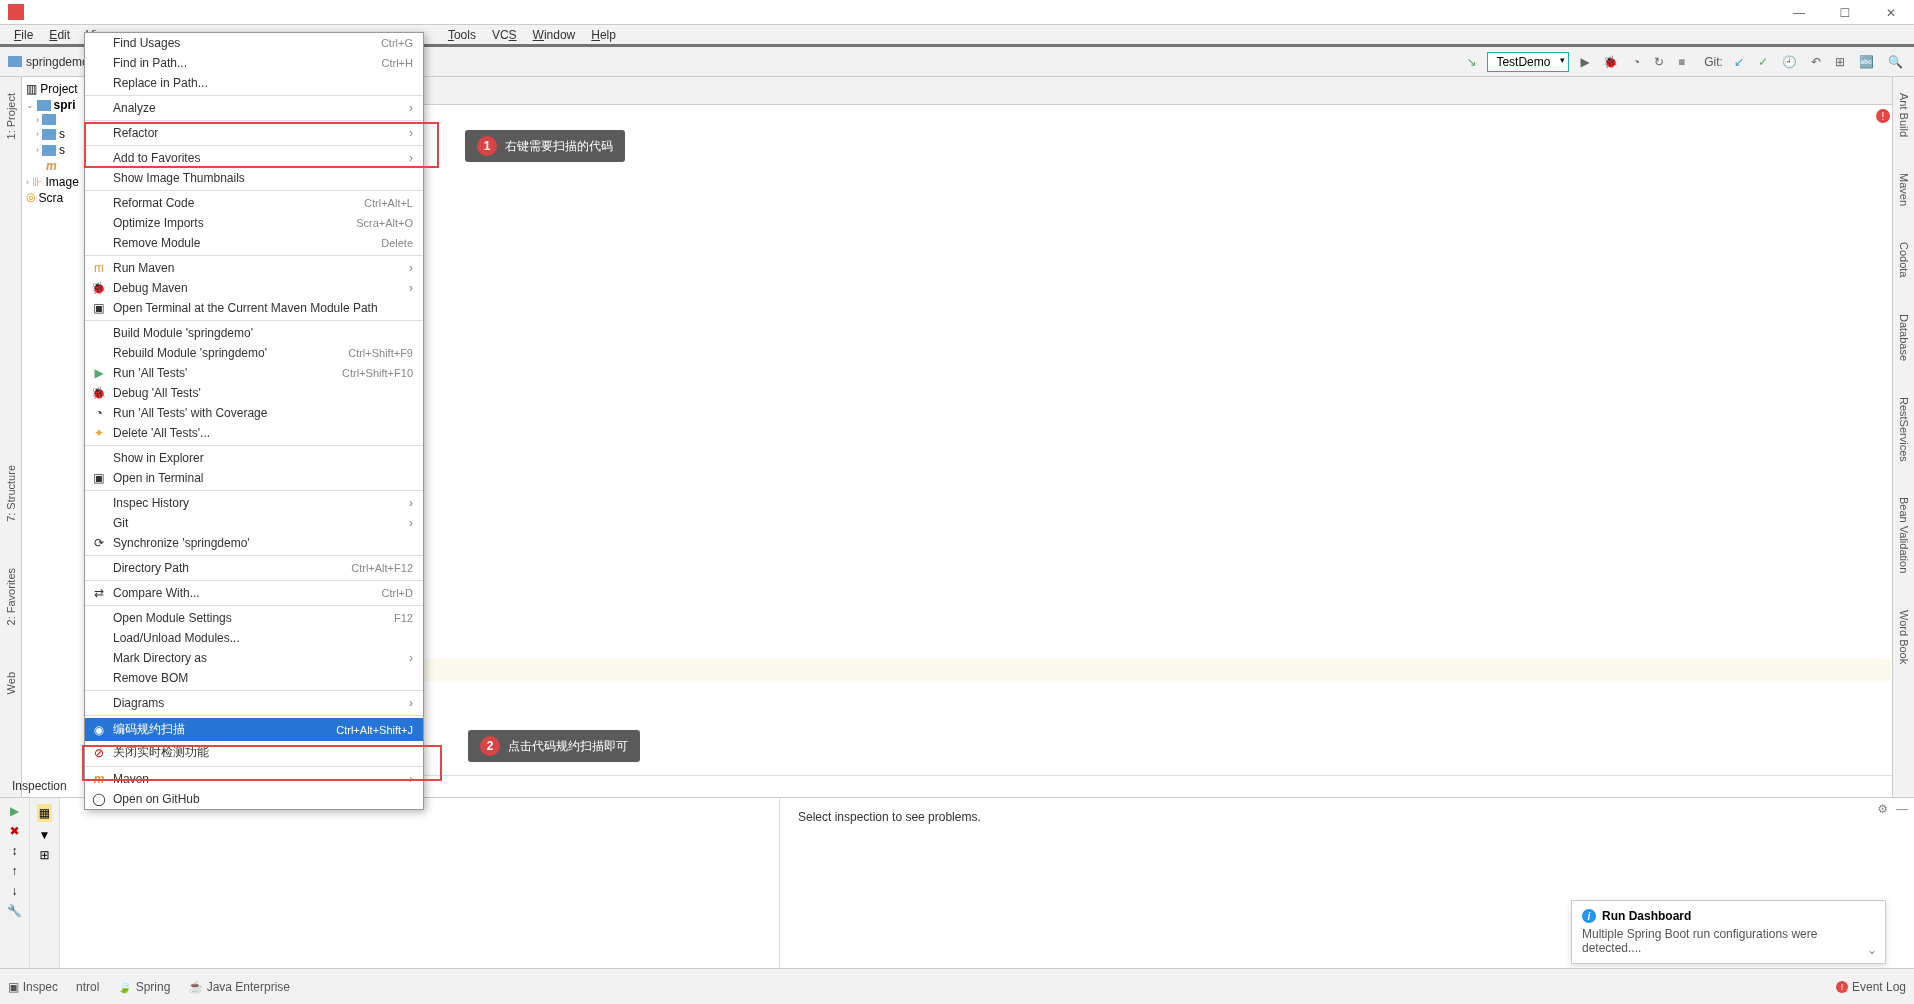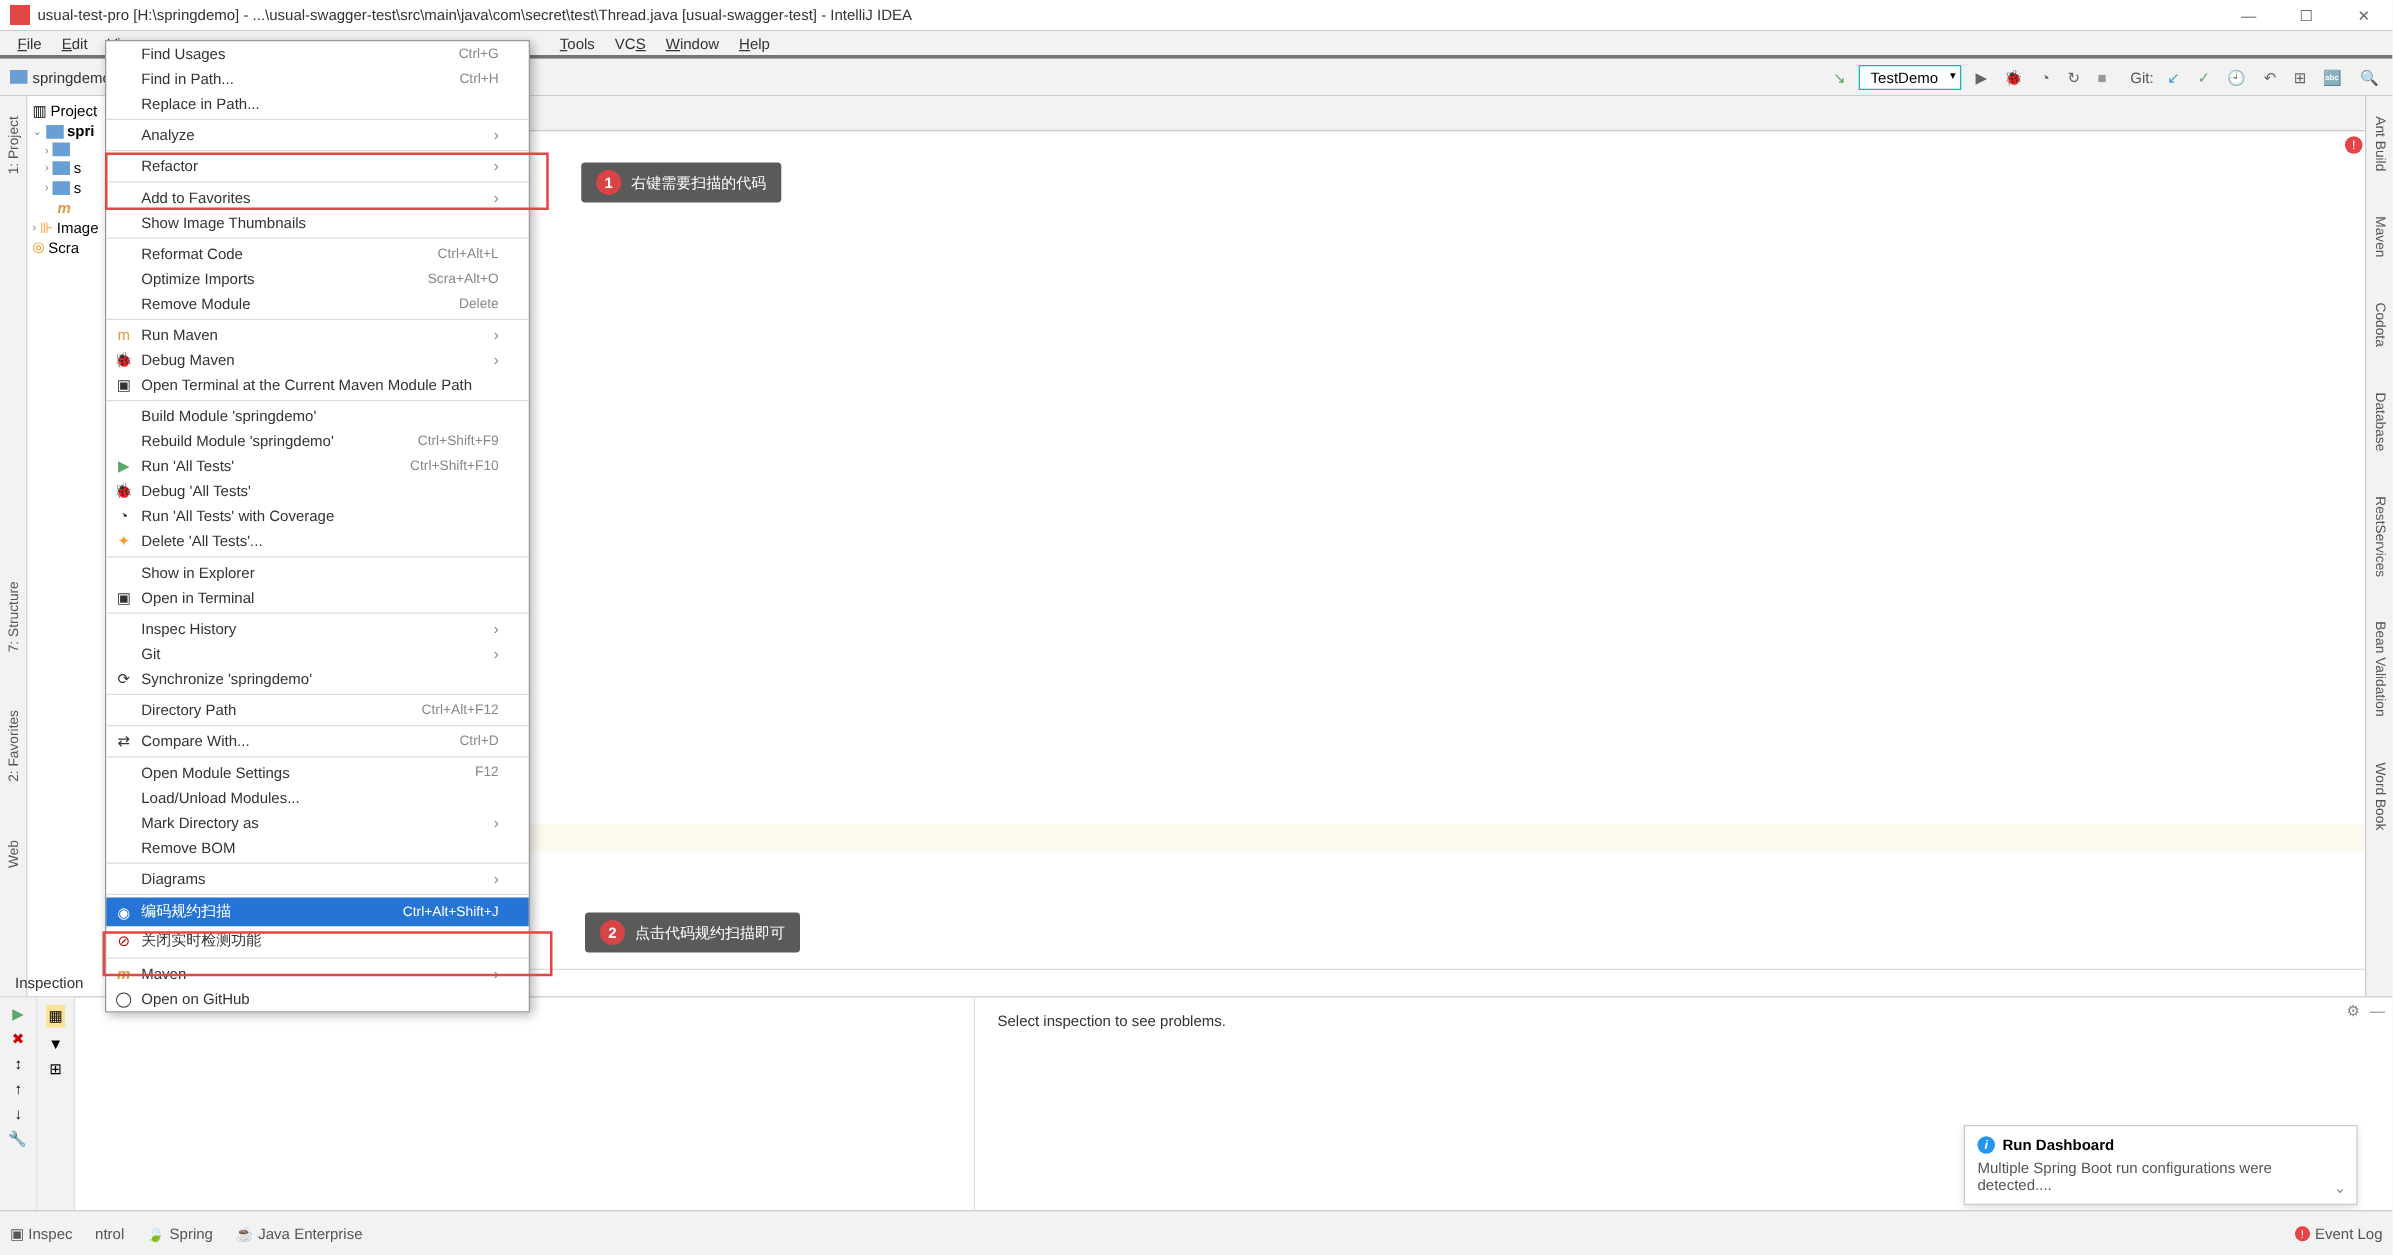--- a/index.html
+++ b/index.html
@@ -32,21 +32,21 @@
 .right-gutter { width: 22px; background: #f2f2f2; border-left: 1px solid #ccc; position: absolute; right: 0; top: 0; bottom: 0; display: flex; flex-direction: column; align-items: center; padding-top: 8px; gap: 20px; }
 .right-gutter .gutter-tab { transform: none; }
 
 .project-panel { width: 65px; background: #fff; border-right: 1px solid #ccc; position: relative; padding-top: 4px; }
 .proj-row { display: flex; align-items: center; gap: 3px; padding: 1px 4px; white-space: nowrap; overflow: hidden; }
 .proj-indent { padding-left: 14px; }
 .proj-indent2 { padding-left: 24px; }
 .proj-arrow { color: #888; font-size: 9px; }
 
 .context-menu { position: absolute; left: 84px; top: 32px; width: 340px; background: #fff; border: 1px solid #999; box-shadow: 2px 2px 8px rgba(0,0,0,0.3); z-index: 100; }
-.ctx-row { display: flex; justify-content: space-between; align-items: center; padding: 3px 24px 3px 28px; color: #333; position: relative; }
+.ctx-row { display: flex; justify-content: space-between; align-items: center; padding: 3px 10px 3px 28px; color: #333; position: relative; }
 .ctx-row.hover { background: #2675d6; color: #fff; }
 .ctx-sep { height: 1px; background: #ddd; margin: 2px 0; }
 .ctx-shortcut { color: #888; font-size: 11px; }
 .ctx-row.hover .ctx-shortcut { color: #fff; }
 .ctx-arrow { color: #888; }
 .ctx-icon { position: absolute; left: 6px; width: 16px; text-align: center; }
 
 .red-box1 { position: absolute; border: 2px solid #e54545; left: 84px; top: 122px; width: 355px; height: 46px; z-index: 101; pointer-events: none; }
 .red-box2 { position: absolute; border: 2px solid #e54545; left: 82px; top: 745px; width: 360px; height: 36px; z-index: 101; pointer-events: none; }
 
@@ -98,21 +98,20 @@
 .event-log { display: flex; align-items: center; gap: 4px; }
 .err-dot { width: 12px; height: 12px; border-radius: 50%; background: #e54545; color: #fff; font-size: 9px; display: flex; align-items: center; justify-content: center; }
 
 .tb-btn { color: #666; padding: 0 3px; }
 </style>
 </head>
 <body>
 
 <div class="title-bar">
   <span class="title-bar-icon"></span>
-  <span class="title-text">usual-test-pro [H:\springdemo] - ...\usual-swagger-test\src\main\java\com\secret\test\Thread.java [usual-swagger-test] - IntelliJ IDEA</span>
   <div class="window-controls">
     <div class="win-btn">—</div>
     <div class="win-btn">☐</div>
     <div class="win-btn">✕</div>
   </div>
 </div>
 
 <div class="menu-bar">
   <span class="menu-item"><u>F</u><span>ile</span></span>
   <span class="menu-item"><u>E</u>dit</span>

